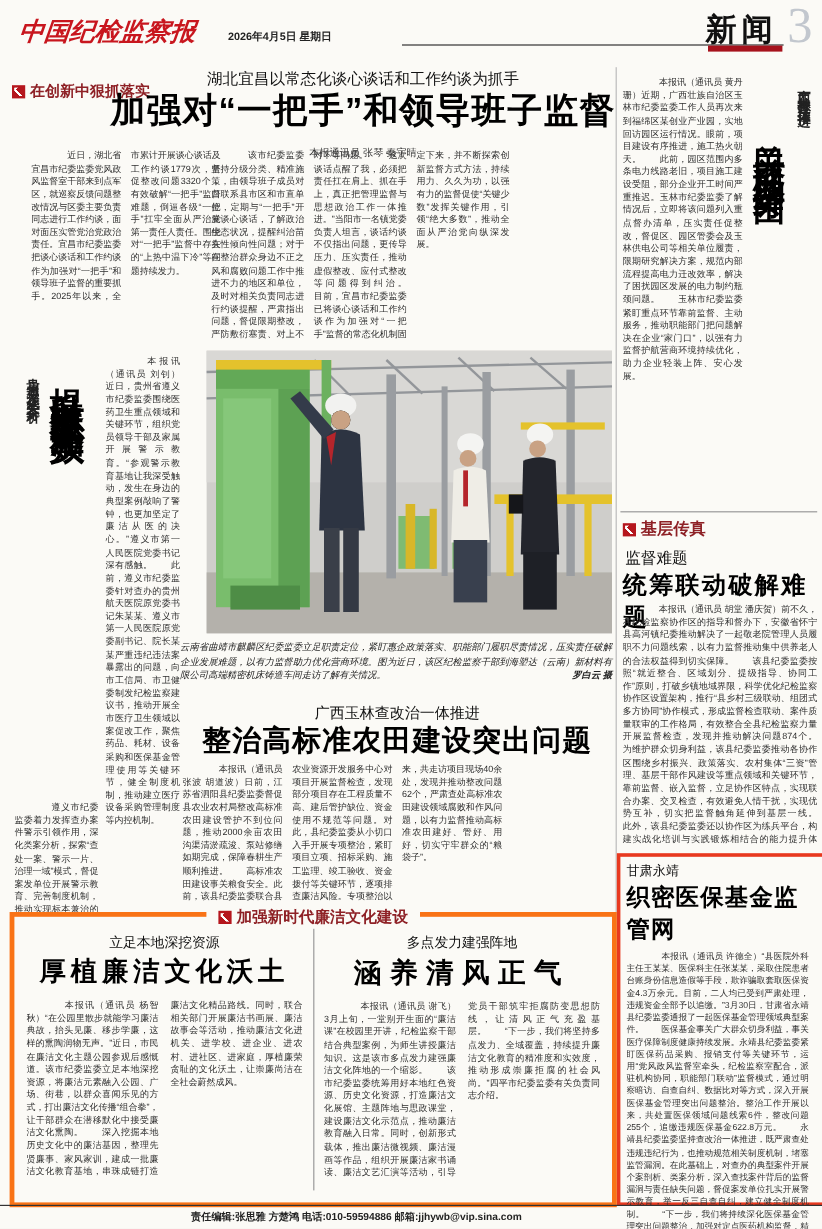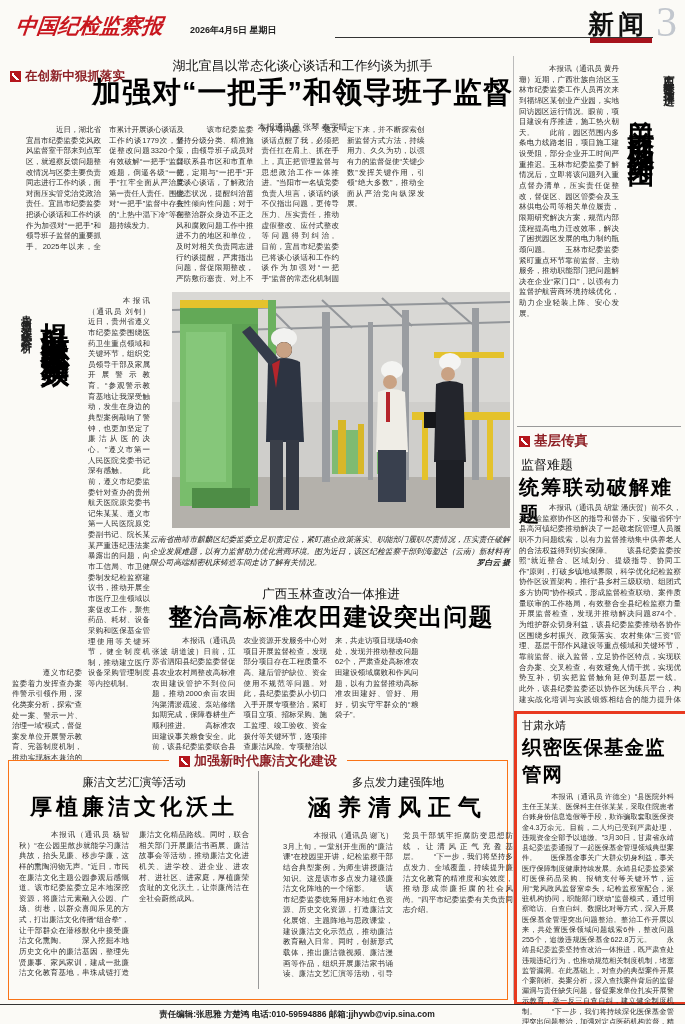--- a/index.html
+++ b/index.html
@@ -157,34 +157,34 @@
   <div class="abs kicker" style="left:521px;top:456px;font-size:13px;">监督难题</div>
   <div class="abs headline" style="left:519px;top:474px;width:164px;font-size:20px;letter-spacing:2px;">统筹联动破解难题</div>
   <div class="abs bodytext" style="left:519px;top:503px;width:162px;height:202px;">　　本报讯（通讯员 胡堂 潘庆贺）前不久，在纪检监察协作区的指导和督办下，安徽省怀宁县高河镇纪委推动解决了一起敬老院管理人员履职不力问题线索，以有力监督推动集中供养老人的合法权益得到切实保障。　　该县纪委监委按照“就近整合、区域划分、提级指导、协同工作”原则，打破乡镇地域界限，科学优化纪检监察协作区设置架构，推行“县乡村三级联动、组团式多方协同”协作模式，形成监督检查联动、案件质量联审的工作格局，有效整合全县纪检监察力量开展监督检查，发现并推动解决问题874个。　　为维护群众切身利益，该县纪委监委推动各协作区围绕乡村振兴、政策落实、农村集体“三资”管理、基层干部作风建设等重点领域和关键环节，靠前监督、嵌入监督，立足协作区特点，实现联合办案、交叉检查，有效避免人情干扰，实现优势互补，切实把监督触角延伸到基层一线。　　此外，该县纪委监委还以协作区为练兵平台，构建实战化培训与实践锻炼相结合的能力提升体系，健全以老带新、实战练兵培养模式，先后抽调30余名基层干部参与协作区工作，通过以案代训、参与案件办理、一线监督等方式，在实干中积累经验、提升本领，在实战中锤炼过硬本领。</div>
 
   <div class="abs" style="left:514px;top:711px;width:162px;height:280px;border:3px solid #e8391f;padding:4px 5px;background:#fbfaf6;">
     <div class="kicker" style="font-size:11px;">甘肃永靖</div>
     <div class="headline" style="font-size:19.5px;letter-spacing:1px;margin:1px 0 4px;">织密医保基金监管网</div>
     <div class="bodytext" style="width:152px;height:236px;font-size:7.2px;">　　本报讯（通讯员 许德全）“县医院外科主任王某某、医保科主任张某某，采取住院患者台账身份信息造假等手段，欺诈骗取套取医保资金4.3万余元。目前，二人均已受到严肃处理，违规资金全部予以追缴。”3月30日，甘肃省永靖县纪委监委通报了一起医保基金管理领域典型案件。　　医保基金事关广大群众切身利益，事关医疗保障制度健康持续发展。永靖县纪委监委紧盯医保药品采购、报销支付等关键环节，运用“党风政风监督室牵头，纪检监察室配合，派驻机构协同，职能部门联动”监督模式，通过明察暗访、自查自纠、数据比对等方式，深入开展医保基金管理突出问题整治。整治工作开展以来，共处置医保领域问题线索6件，整改问题255个，追缴违规医保基金622.8万元。　　永靖县纪委监委坚持查改治一体推进，既严肃查处违规违纪行为，也推动规范相关制度机制，堵塞监管漏洞。在此基础上，对查办的典型案件开展个案剖析、类案分析，深入查找案件背后的监督漏洞与责任缺失问题，督促案发单位扎实开展警示教育，举一反三自查自纠，建立健全制度机制。　　“下一步，我们将持续深化医保基金管理突出问题整治，加强对定点医药机构监督，精准防范风险隐患，加大问题线索处置力度，严肃查处背后的责任、作风和腐败问题，切实提升人民群众幸福感和满意度。”永靖县纪委监委有关负责同志表示。</div>
   </div>
 
-  <div class="abs" style="left:8px;top:760px;width:498px;height:238px;border:1px solid #f97316;">
+  <div class="abs" style="left:8px;top:760px;width:498px;height:238px;border:4px solid #f97316;">
     <div class="redtag" style="position:absolute;left:50%;top:0;transform:translate(-50%,-50%);background:#fbfaf6;padding:0 10px;font-size:13px;white-space:nowrap;">
       <span class="flagicon"></span>
       <span>加强新时代廉洁文化建设</span>
     </div>
 
     <div style="position:absolute;left:10px;top:14px;width:230px;height:214px;">
-      <div class="kicker ctr" style="font-size:11.5px;">廉洁文艺汇演等活动</div>
+      <div class="kicker ctr" style="font-size:11.5px;">立足本地深挖资源</div>
       <div class="headline ctr" style="font-size:22px;letter-spacing:4px;margin:2px 0 8px;">厚植廉洁文化沃土</div>
       <div class="bodytext colbox" style="width:230px;height:158px;column-count:2;column-gap:10px;">　　本报讯（通讯员 杨智秋）“在公园里散步就能学习廉洁典故，抬头见廉、移步学廉，这样的熏陶润物无声。”近日，市民在廉洁文化主题公园参观后感慨道。该市纪委监委立足本地深挖资源，将廉洁元素融入公园、广场、街巷，以群众喜闻乐见的方式，打出廉洁文化传播“组合拳”，让干部群众在潜移默化中接受廉洁文化熏陶。　　深入挖掘本地历史文化中的廉洁基因，整理先贤廉事、家风家训，建成一批廉洁文化教育基地，串珠成链打造廉洁文化精品路线。同时，联合相关部门开展廉洁书画展、廉洁故事会等活动，推动廉洁文化进机关、进学校、进企业、进农村、进社区、进家庭，厚植廉荣贪耻的文化沃土，让崇廉尚洁在全社会蔚然成风。</div>
     </div>
     <div style="position:absolute;left:249px;top:10px;width:1px;height:218px;background:#999;"></div>
 
-    <div style="position:absolute;left:258px;top:14px;width:230px;height:214px;margin-left:16px;">
+    <div style="position:absolute;left:258px;top:14px;width:230px;height:214px;">
       <div class="kicker ctr" style="font-size:11.5px;">多点发力建强阵地</div>
       <div class="headline ctr" style="font-size:23px;letter-spacing:7px;margin:2px 0 8px;">涵养清风正气</div>
       <div class="bodytext colbox" style="width:230px;height:158px;column-count:2;column-gap:10px;">　　本报讯（通讯员 谢飞）3月上旬，一堂别开生面的“廉洁课”在校园里开讲，纪检监察干部结合典型案例，为师生讲授廉洁知识。这是该市多点发力建强廉洁文化阵地的一个缩影。　　该市纪委监委统筹用好本地红色资源、历史文化资源，打造廉洁文化展馆、主题阵地与思政课堂，建设廉洁文化示范点，推动廉洁教育融入日常。同时，创新形式载体，推出廉洁微视频、廉洁漫画等作品，组织开展廉洁家书诵读、廉洁文艺汇演等活动，引导党员干部筑牢拒腐防变思想防线，让清风正气充盈基层。　　“下一步，我们将坚持多点发力、全域覆盖，持续提升廉洁文化教育的精准度和实效度，推动形成崇廉拒腐的社会风尚。”四平市纪委监委有关负责同志介绍。</div>
     </div>
   </div>
 
   <div class="abs hr" style="left:0;top:1004px;width:685px;"></div>
   <div class="abs ctr" style="left:0;top:1009px;width:594px;font-size:8.5px;font-weight:bold;color:#222;">责任编辑:张思雅 方楚鸿  电话:010-59594886  邮箱:jjhywb@vip.sina.com</div>
 
 </div>

